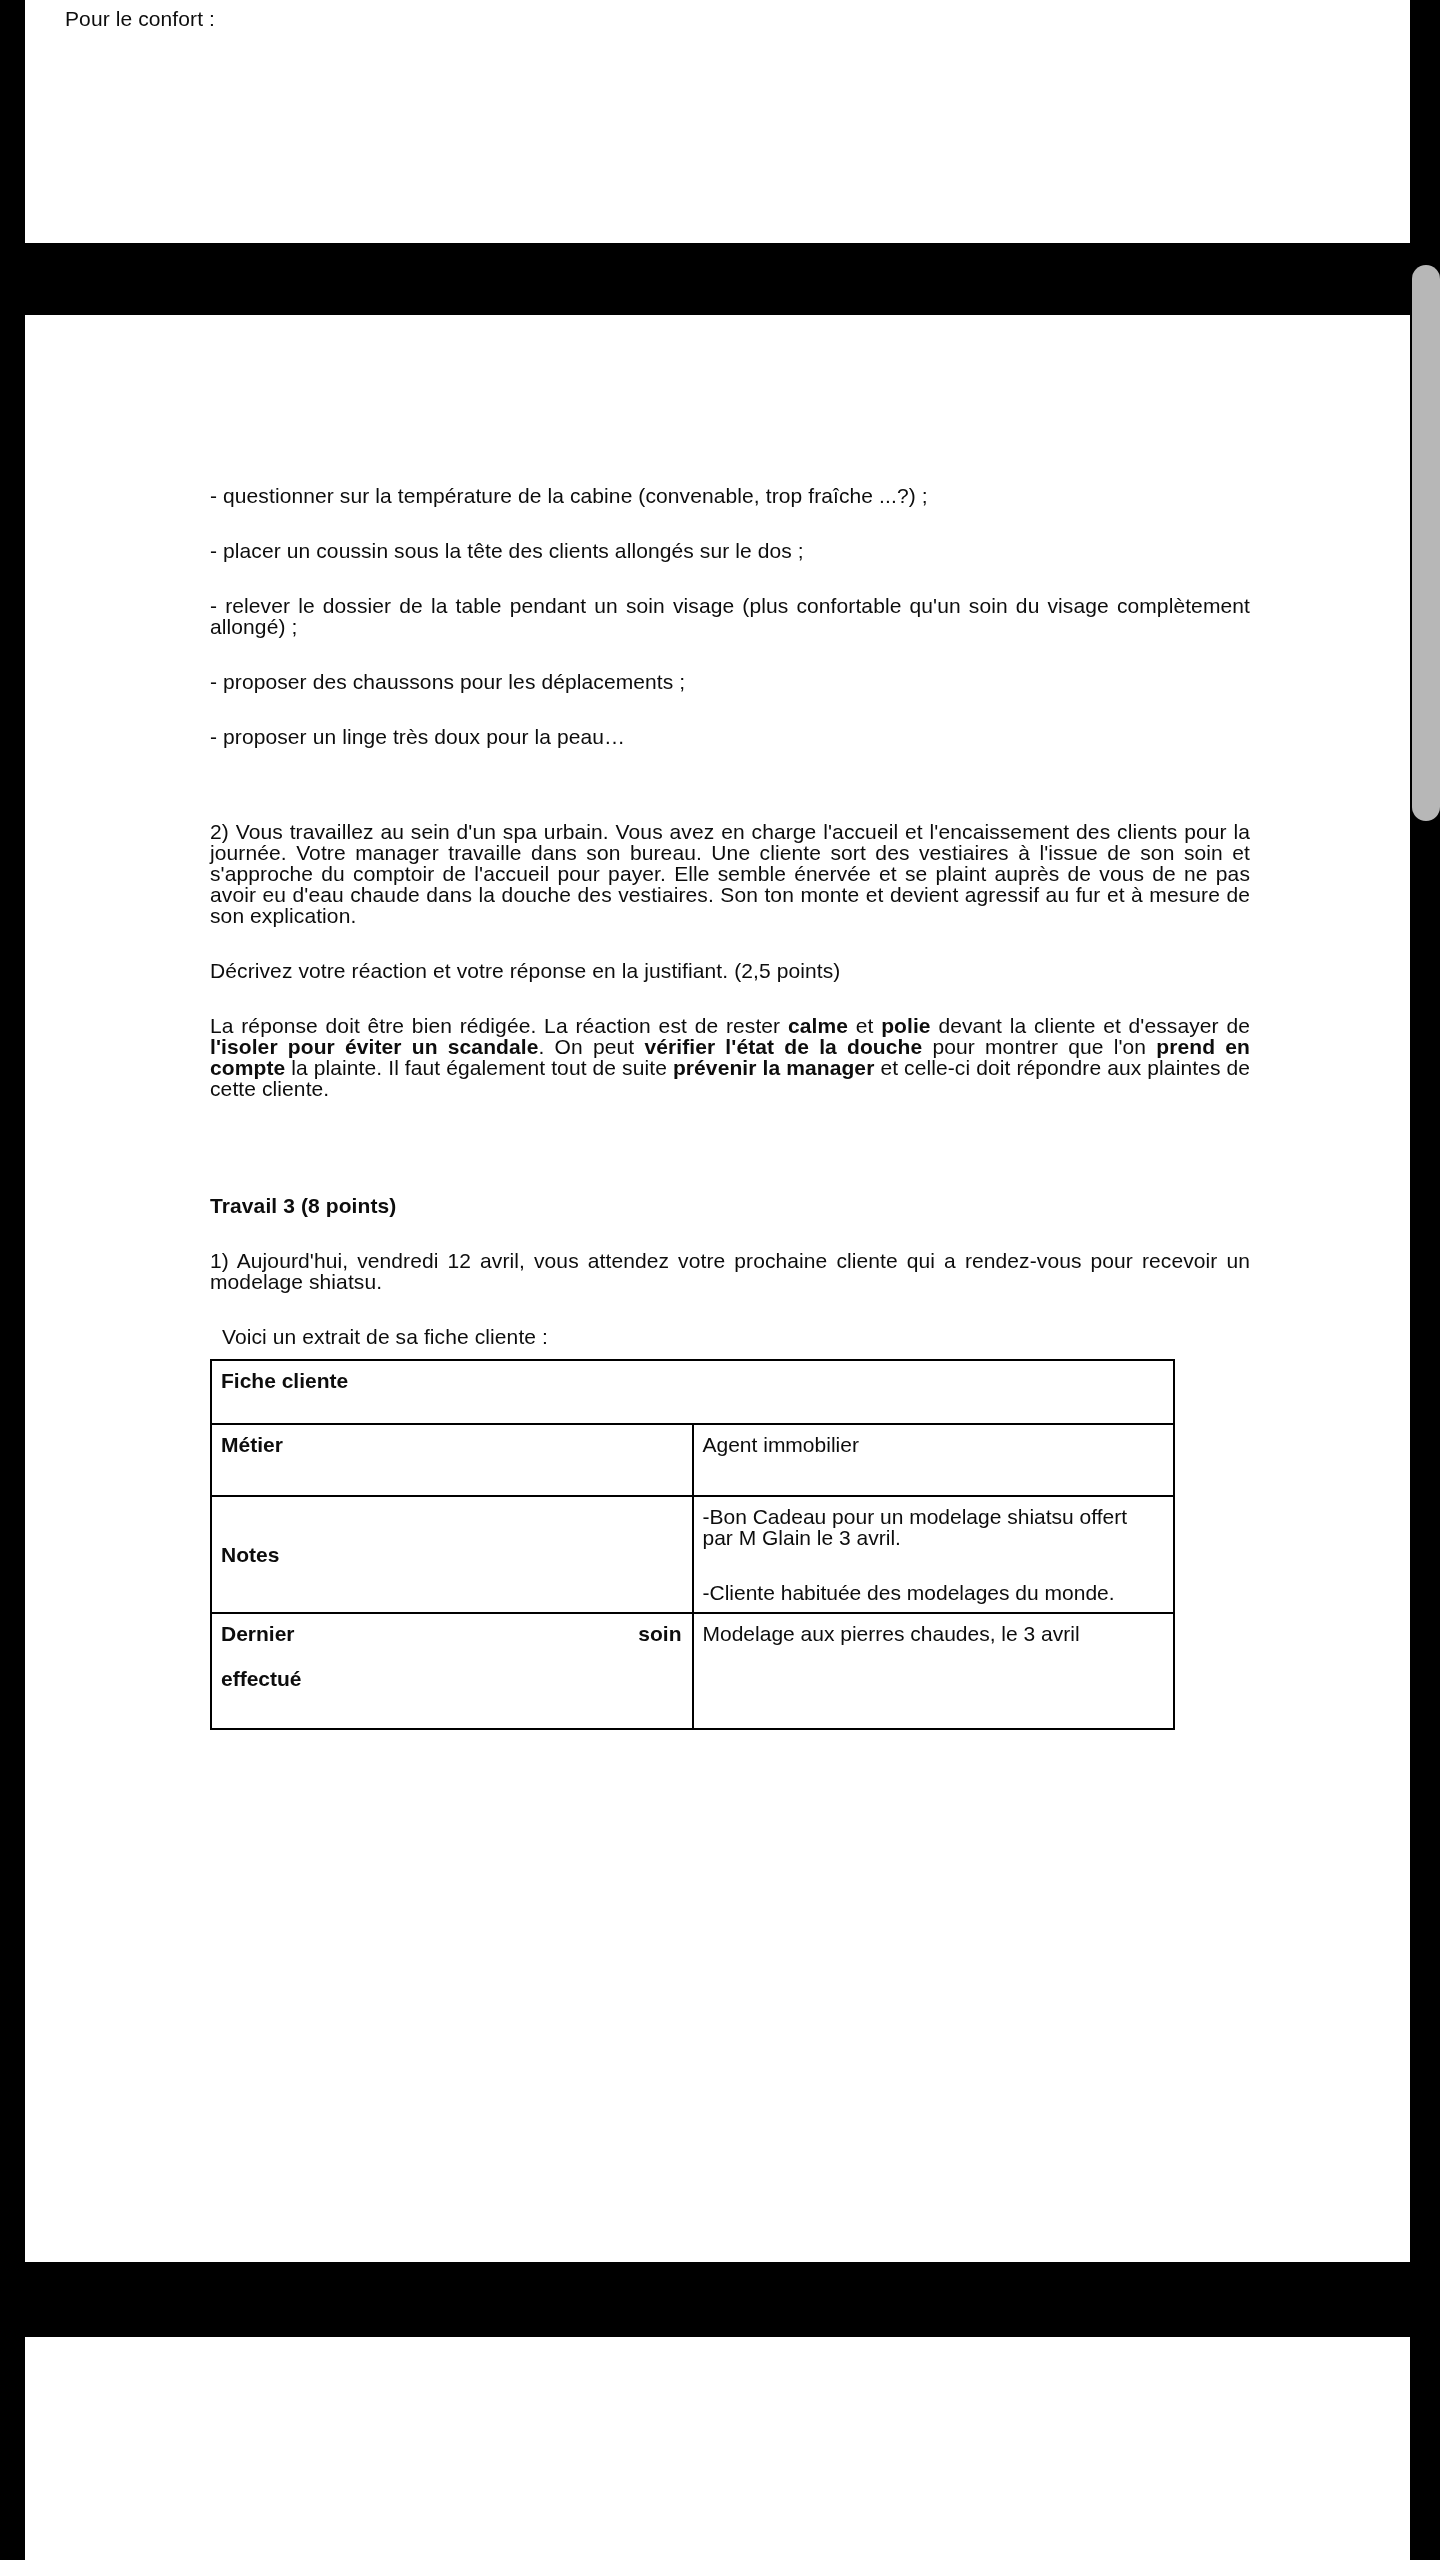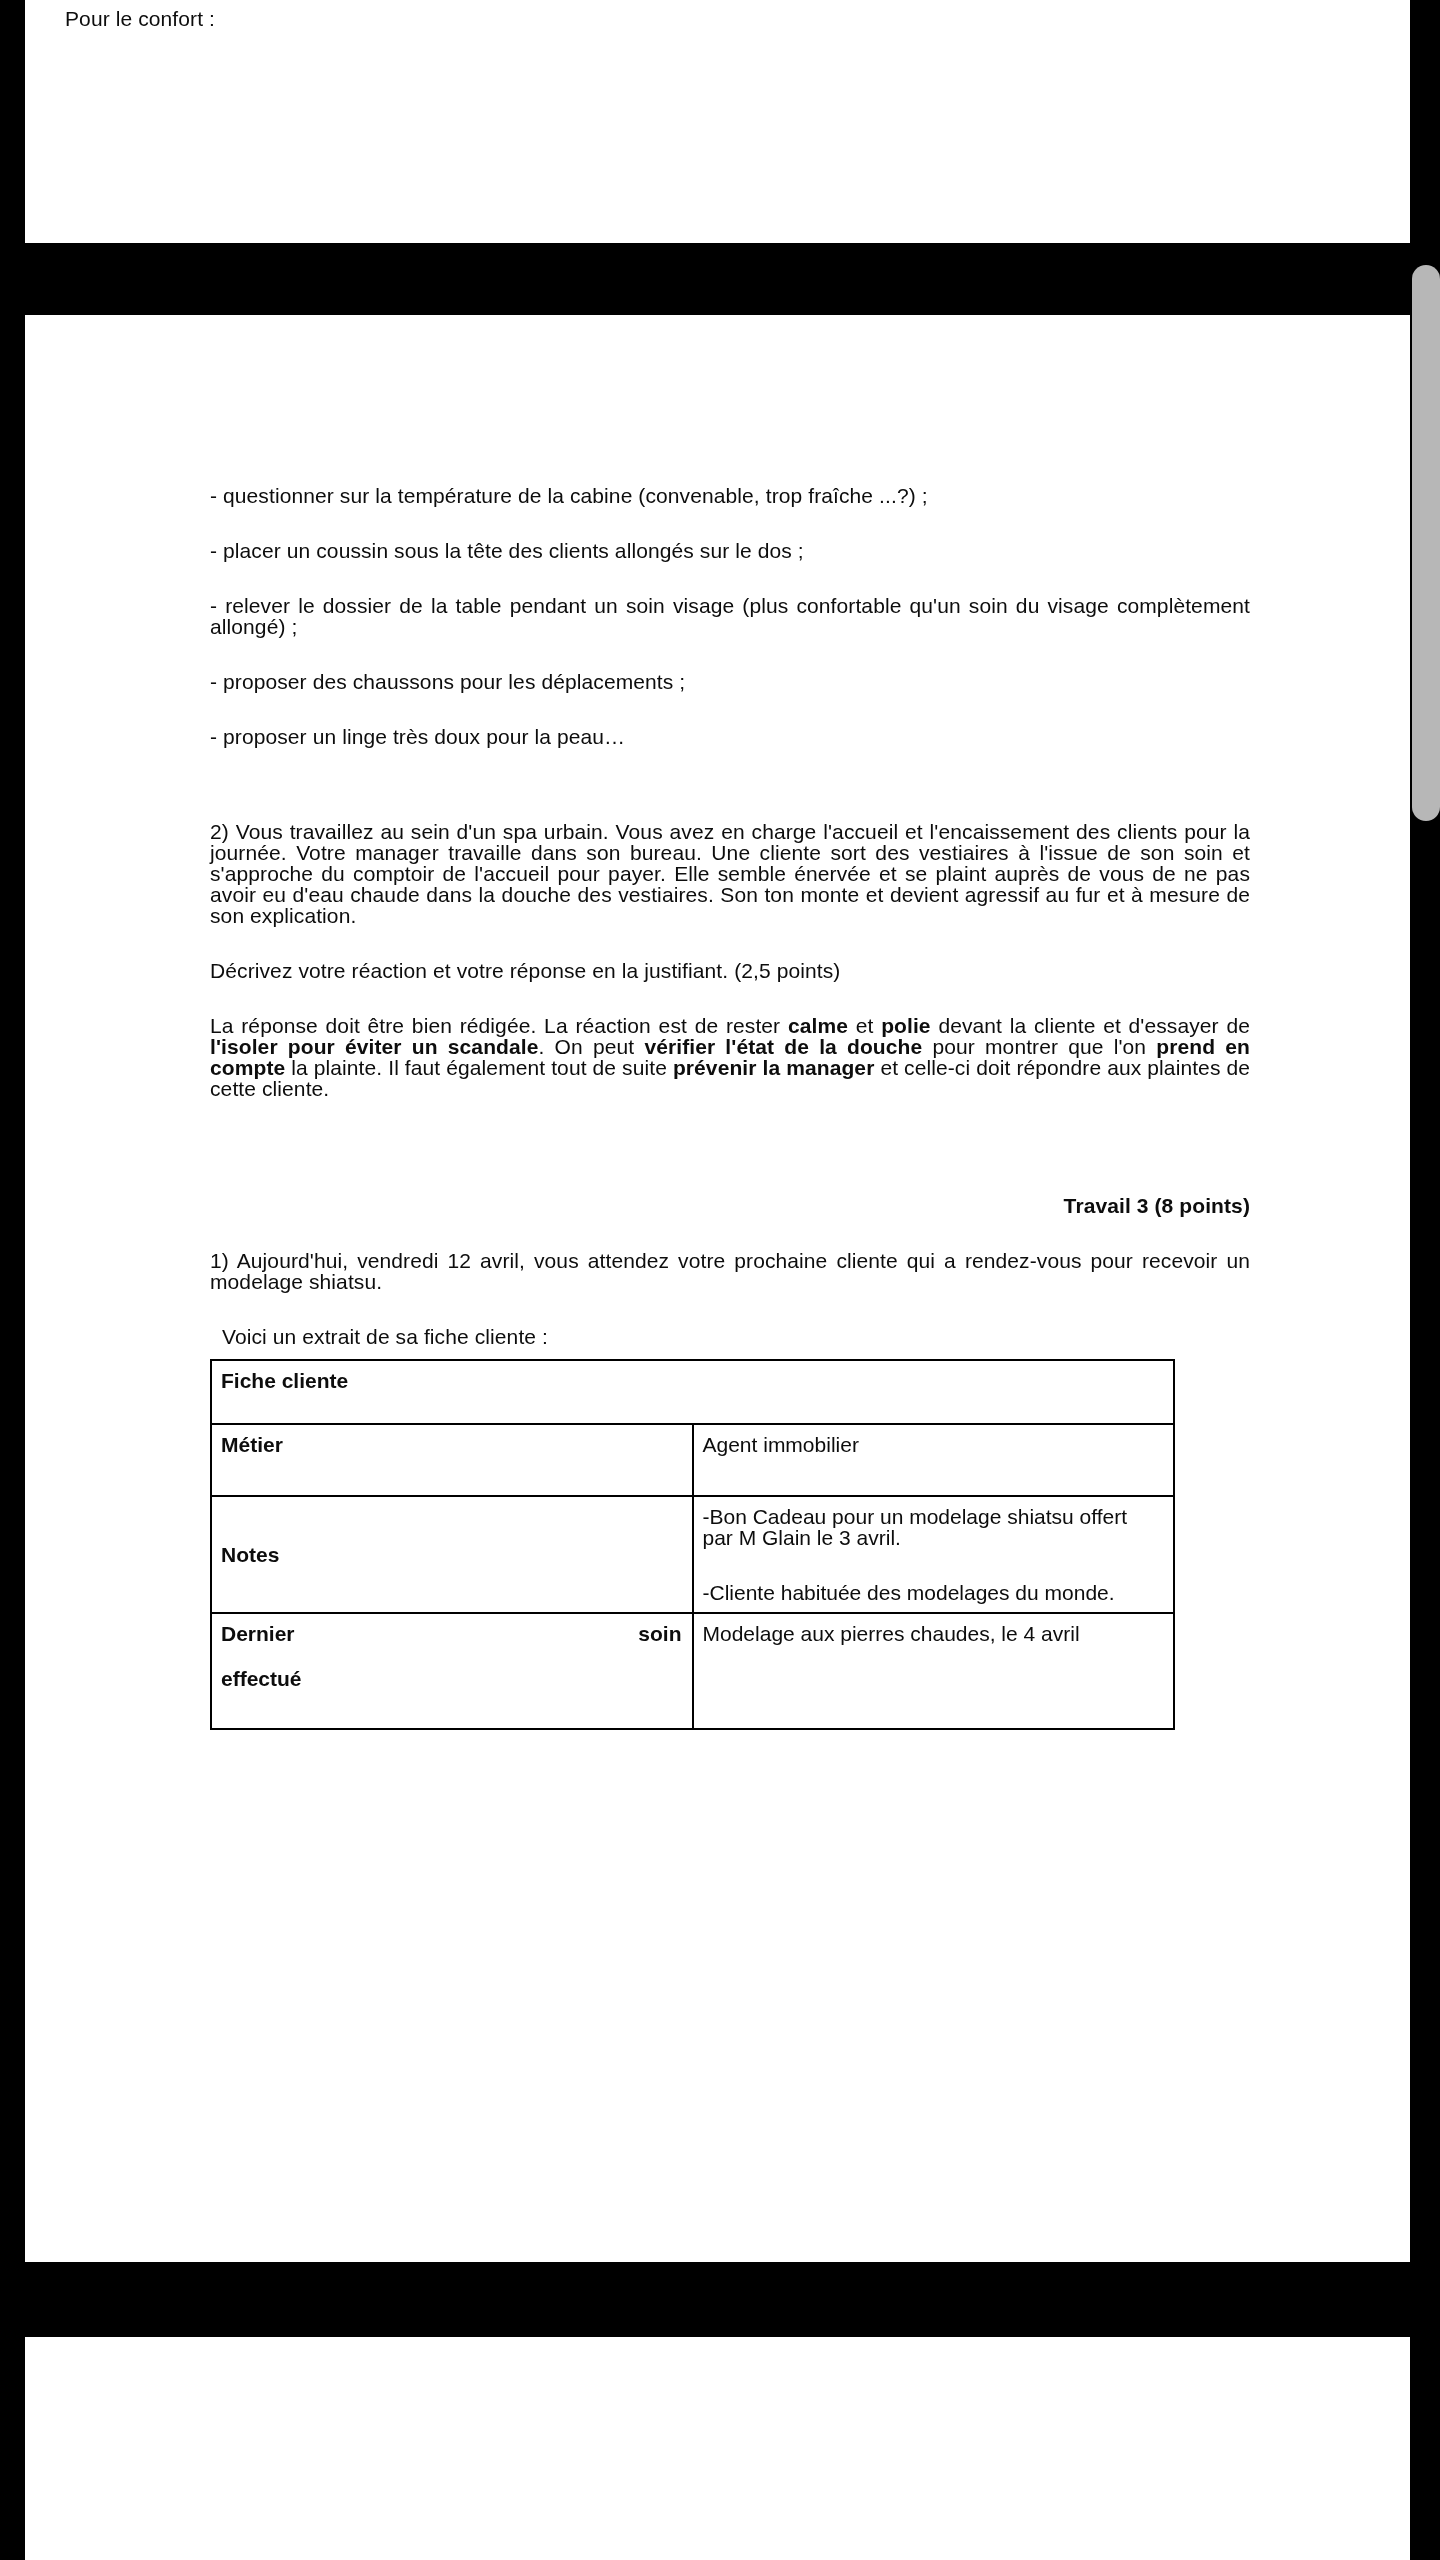--- a/index.html
+++ b/index.html
@@ -144,21 +144,21 @@
 
       <div>
         <p class="txt line">2) Vous travaillez au sein d'un spa urbain. Vous avez en charge l'accueil et l'encaissement des clients pour la journée. Votre manager travaille dans son bureau. Une cliente sort des vestiaires à l'issue de son soin et s'approche du comptoir de l'accueil pour payer. Elle semble énervée et se plaint auprès de vous de ne pas avoir eu d'eau chaude dans la douche des vestiaires. Son ton monte et devient agressif au fur et à mesure de son explication.</p>
         <p class="txt line nojust">Décrivez votre réaction et votre réponse en la justifiant. (2,5 points)</p>
         <p class="txt line"><span>La réponse doit être bien rédigée. La réaction est de rester </span><b>calme</b><span> et </span><b>polie</b><span> devant la cliente et d'essayer de </span><b>l'isoler pour éviter un scandale</b><span>. On peut </span><b>vérifier l'état de la douche</b><span> pour montrer que l'on </span><b>prend en compte</b><span> la plainte. Il faut également tout de suite </span><b>prévenir la manager</b><span> et celle-ci doit répondre aux plaintes de cette cliente.</span></p>
       </div>
 
       <div class="spacer-lg"></div>
 
       <div>
-        <p class="txt line nojust" style="font-weight:bold;text-align:right;">Travail 3 (8 points)</p>
+        <p class="txt line nojust" style="font-weight:bold;">Travail 3 (8 points)</p>
         <p class="txt line">1) Aujourd'hui, vendredi 12 avril, vous attendez votre prochaine cliente qui a rendez-vous pour recevoir un modelage shiatsu.</p>
         <p class="txt line nojust" style="margin-bottom:10px;margin-left:12px;">Voici un extrait de sa fiche cliente :</p>
 
         <table class="fiche">
           <tbody>
             <tr>
               <td class="head-cell" colspan="2">
                 <span class="lbl-bold">Fiche cliente</span>
               </td>
             </tr>
@@ -181,21 +181,21 @@
             </tr>
             <tr>
               <td class="col-label dernier-cell">
                 <div class="justify-label">
                   <span>Dernier</span>
                   <span>soin</span>
                 </div>
                 <div class="dernier-second">effectué</div>
               </td>
               <td class="dernier-cell">
-                <span>Modelage aux pierres chaudes, le 4 avril</span>
+                <span>Modelage aux pierres chaudes, le 3 avril</span>
               </td>
             </tr>
           </tbody>
         </table>
       </div>
 
     </div>
   </div>
 
   <div class="page" id="page-3"></div>

